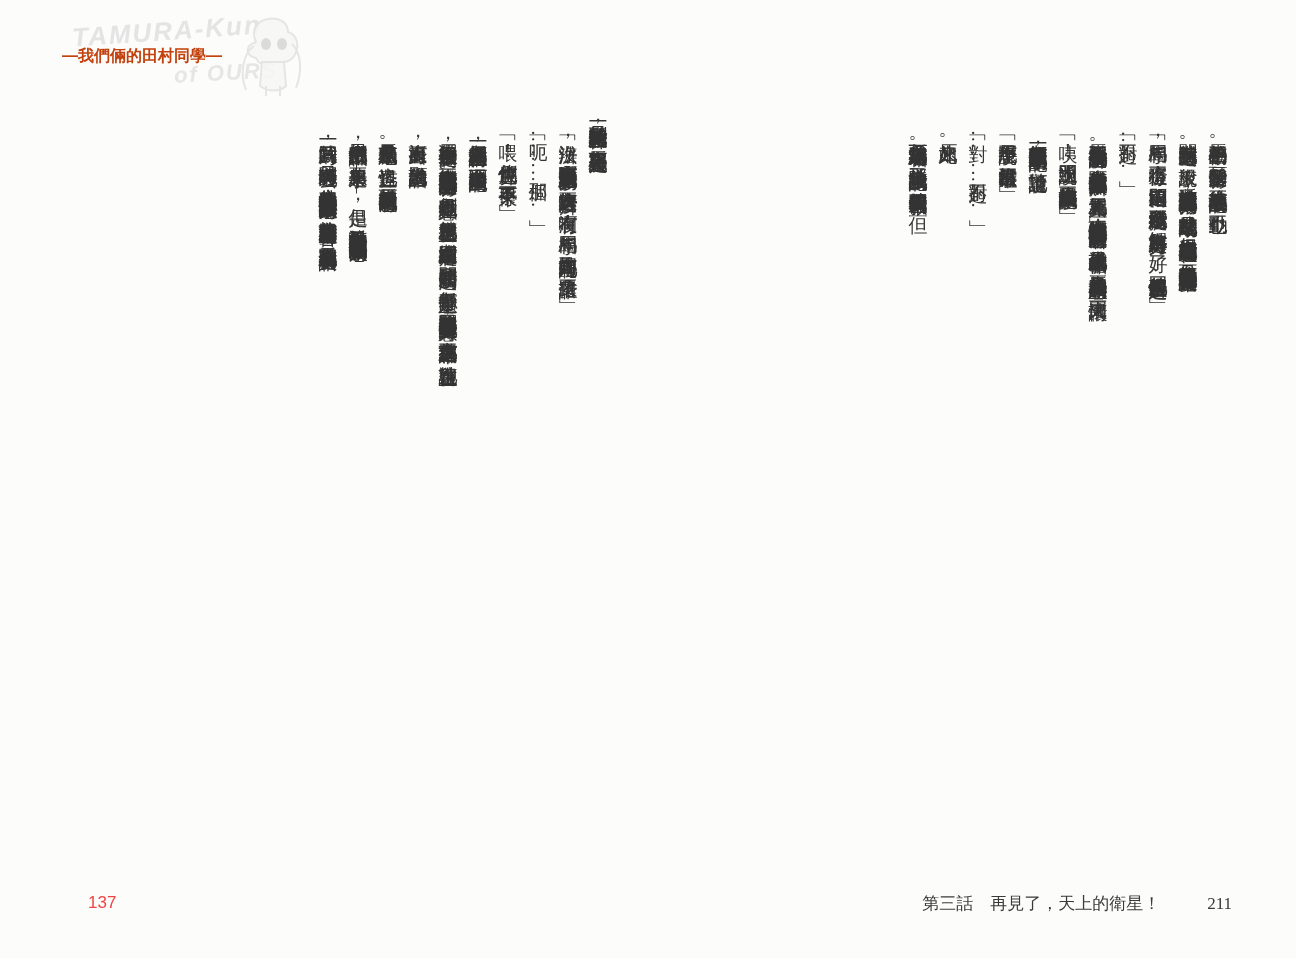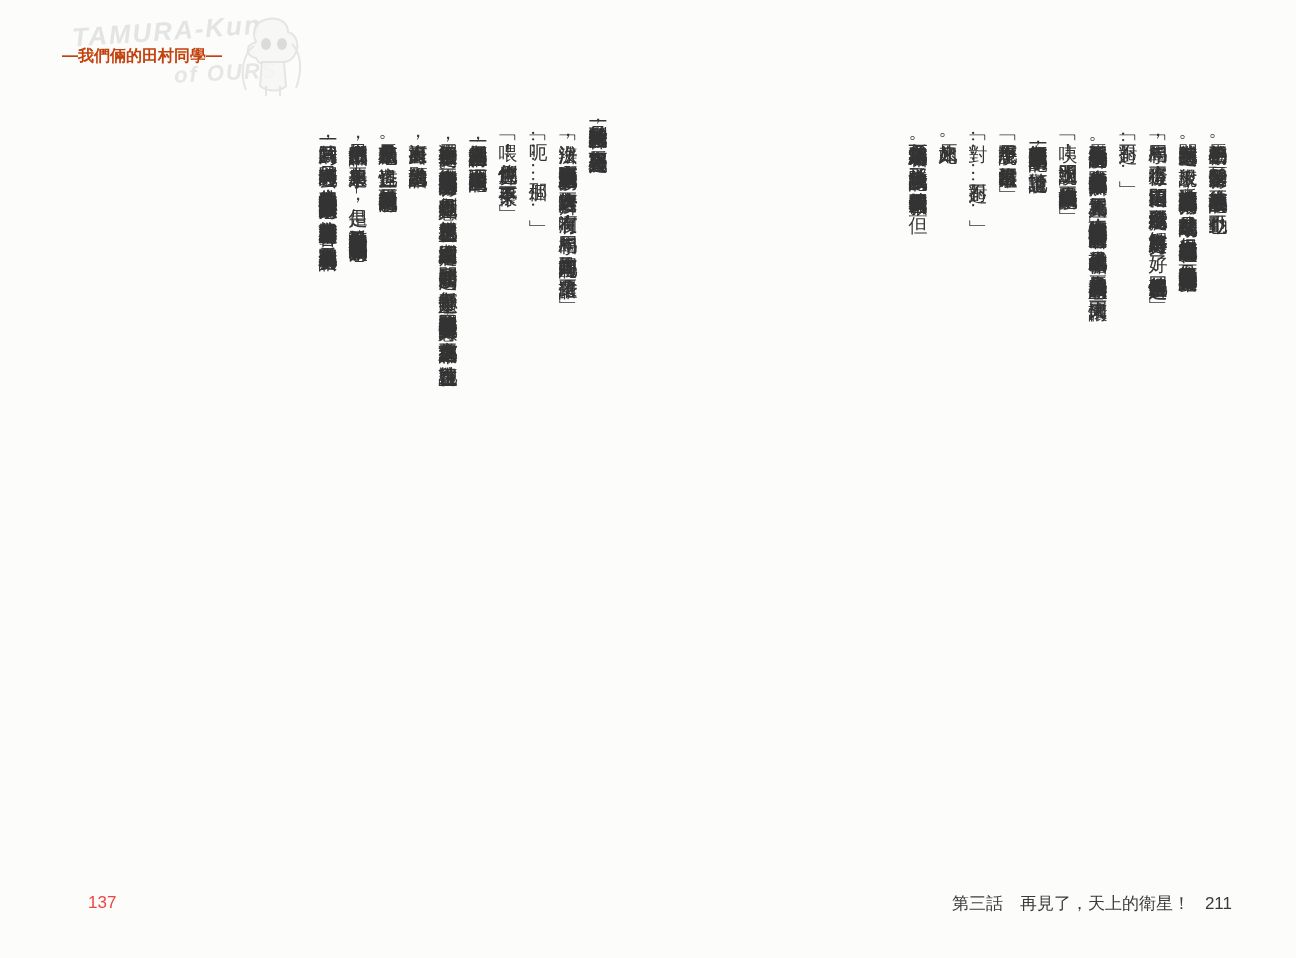--- a/index.html
+++ b/index.html
@@ -92,25 +92,25 @@
     text-indent: 1em;
   }
   .page-text p.no-indent {
     text-indent: 0;
   }
   
   .footer-right {
     position: absolute;
     top: 892px;
     right: 64px;
-    font-family: Liberation Sans, sans-serif;
+    font-family: Liberation Serif, serif;
     font-size: 17px;
     color: #3a3a3a;
     display: flex;
-    gap: 15px;
+    gap: 47px;
     align-items: baseline;
   }
   .footer-left {
     position: absolute;
     top: 893px;
     left: 88px;
     font-family: "Liberation Sans", sans-serif;
     font-size: 17px;
     color: #ef4444;
   }

